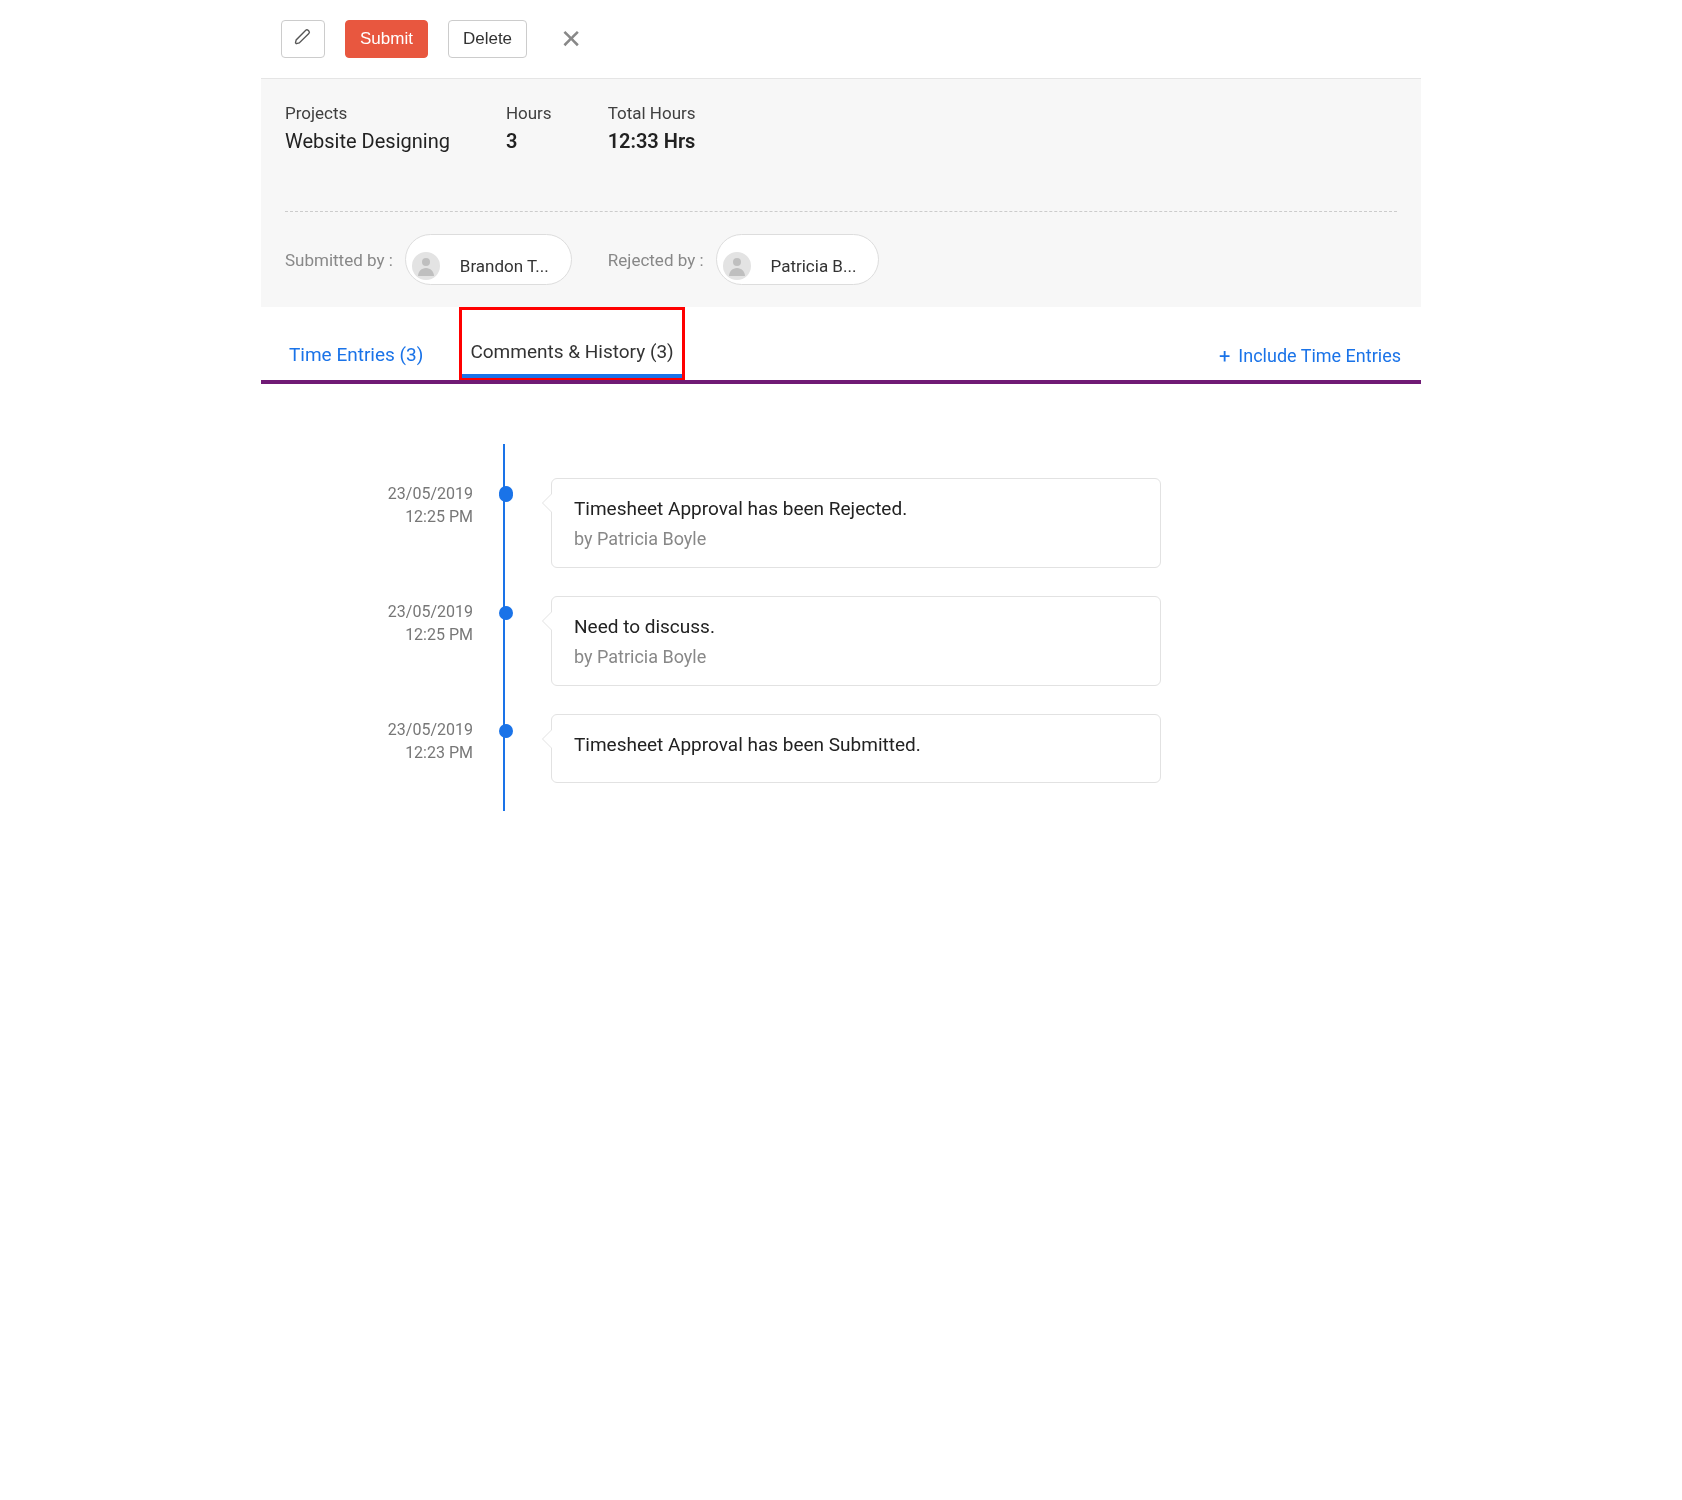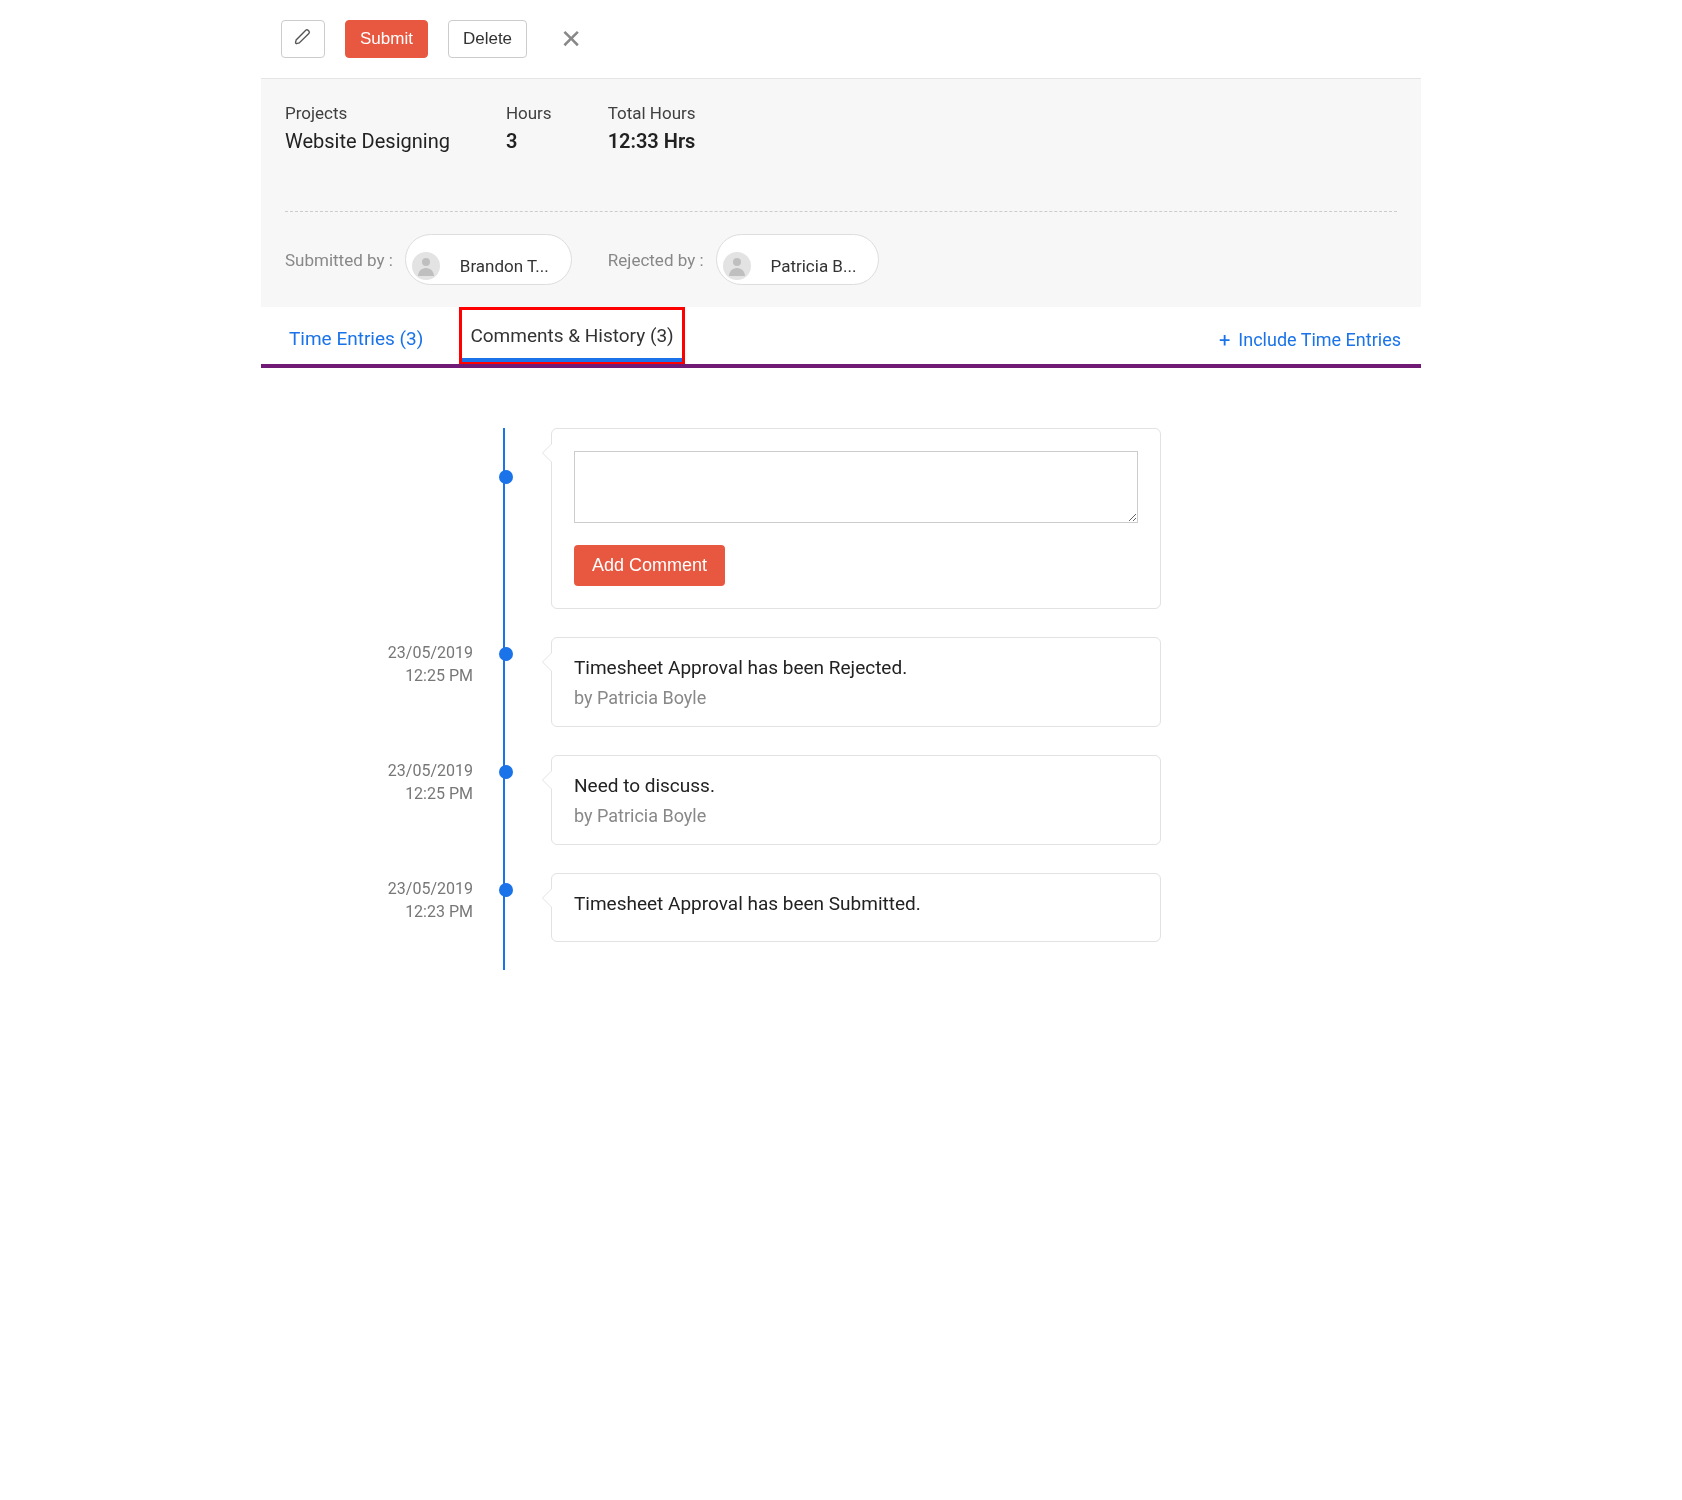--- a/index.html
+++ b/index.html
@@ -101,21 +101,21 @@
   }
   .tabs { display: flex; gap: 28px; align-items: flex-end; }
   .tab {
     padding: 14px 8px 14px 8px;
     font-size: 19px;
     color: #555;
     cursor: pointer;
     position: relative;
   }
   .tab.link { color: #1a73e8; }
-  .tab.active { color: #333; }
+  .tab.active { color: #333; margin-top: 16px; }
   .tab.active::after {
     content: "";
     position: absolute;
     left: 0; right: 0; bottom: -1px;
     height: 4px;
     background: #1a73e8;
   }
   .highlight-box {
     border: 3px solid #ff0000;
     padding: 0;
@@ -300,24 +300,20 @@
 
   <div class="timeline-wrap">
     <div class="timeline" style="width:100%; position:relative;">
       <div class="timeline-axis"></div>
 
       <div class="timeline-row">
         <div class="tl-date"></div>
         <div class="tl-dotcol">
             <div class="tl-dot" style="top:42px;"></div>
           </div>
-        <div class="tl-card compose-card" style="padding:22px;">
-          <textarea value="" style=""></textarea>
-          <div><button class="add-btn">Add Comment</button></div>
-        </div>
       </div>
 
       <div class="timeline-row">
         <div class="tl-date">
           <span class="d">23/05/2019</span>
           <span class="t">12:25 PM</span>
         </div>
         <div class="tl-dotcol">
             <div class="tl-dot"></div>
           </div>

